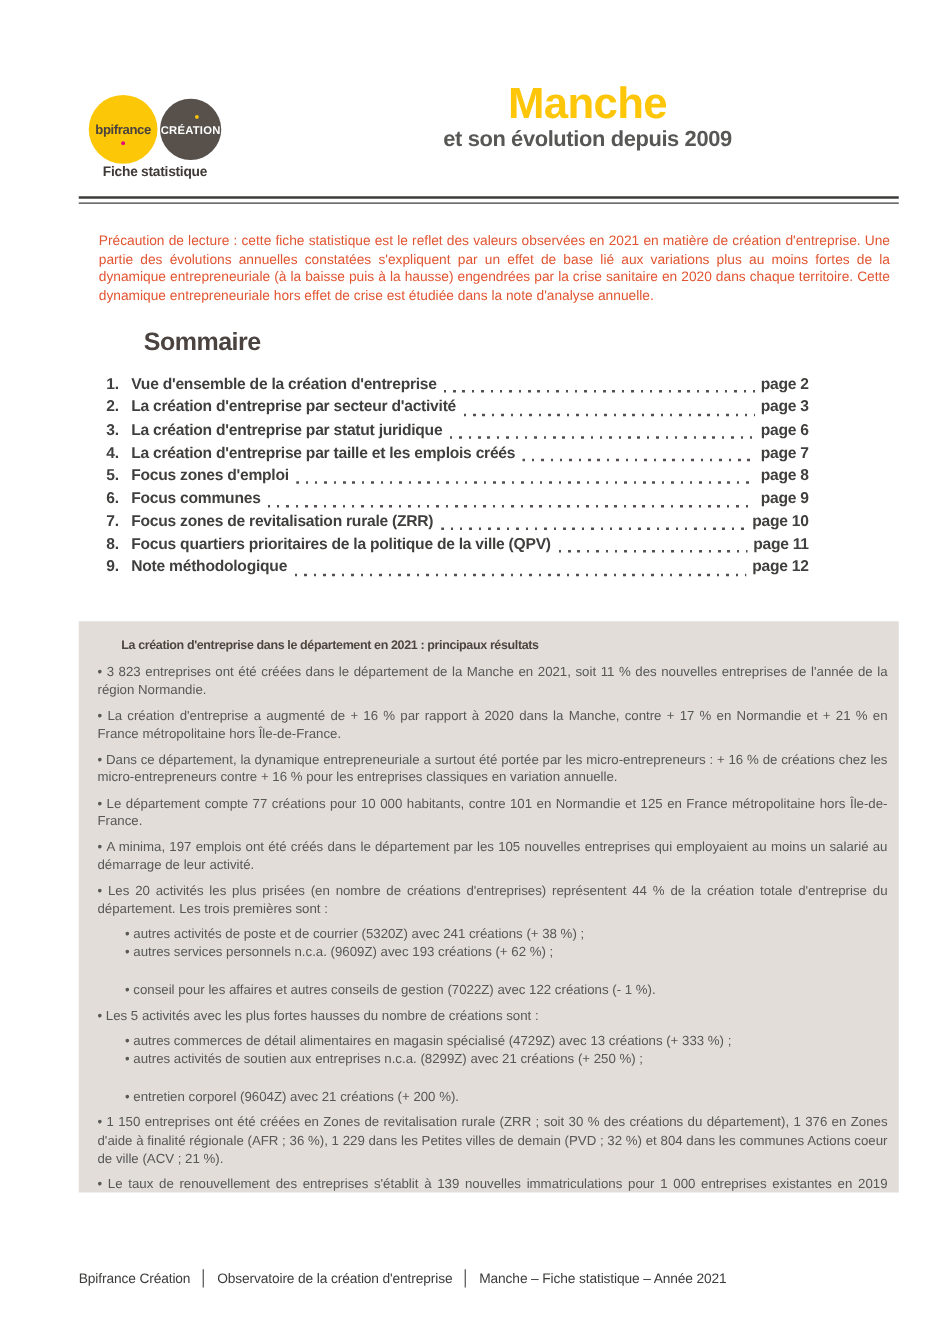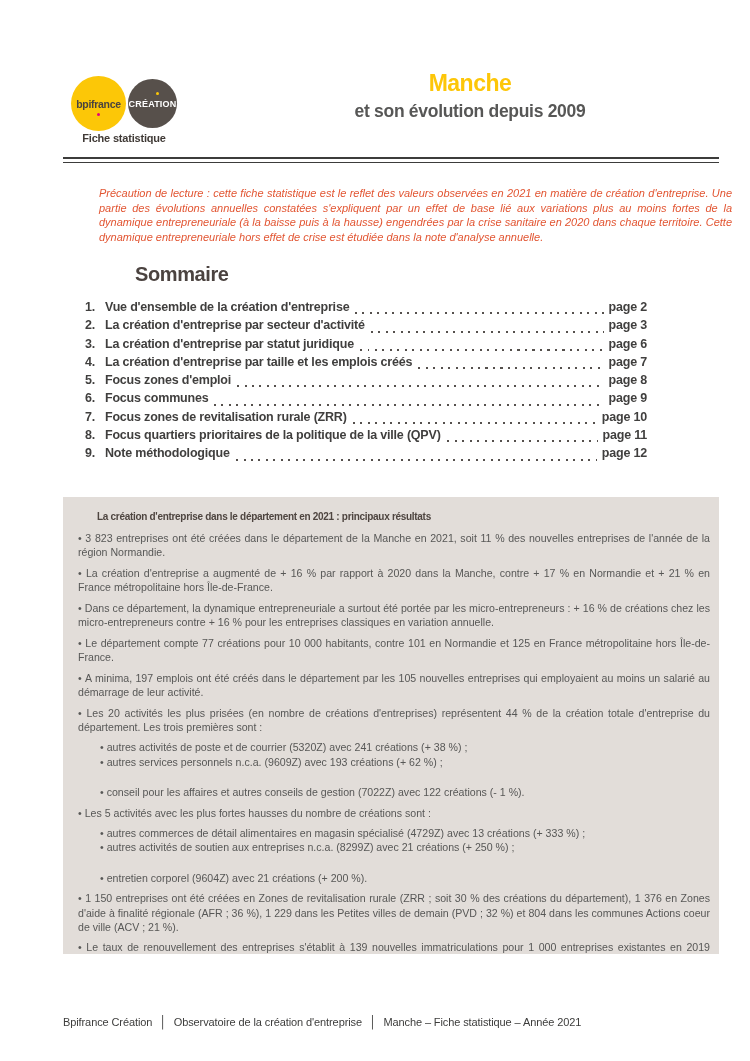--- a/index.html
+++ b/index.html
@@ -16,34 +16,34 @@
   .logo-bpifrance .txt{font-size:10.5px;font-weight:bold;color:#4a433f;letter-spacing:-0.3px;}
   .logo-creation{left:128px;top:79px;width:49px;height:49px;background:#57504b;}
   .logo-creation .txt{font-size:9px;font-weight:bold;color:#ffffff;letter-spacing:0.2px;}
   .logo-dot{position:absolute;width:3px;height:3px;border-radius:50%;}
   .logo-dot-pink{left:97px;top:113px;background:#e5007d;}
   .logo-dot-yellow{left:156px;top:92px;background:#fcc707;}
   .logo-caption{position:absolute;left:58px;top:132px;width:132px;text-align:center;
     font-size:11px;font-weight:bold;color:#403a36;letter-spacing:-0.2px;}
 
   .title-block{position:absolute;left:220px;top:66px;width:500px;text-align:center;}
-  .title-region{font-size:23px;font-weight:bold;color:#fdc608;letter-spacing:-0.5px;line-height:34px;}
+  .title-region{font-size:35px;font-weight:bold;color:#fdc608;letter-spacing:-0.5px;line-height:34px;}
   .title-sub{font-size:17.5px;font-weight:bold;color:#575756;letter-spacing:-0.3px;line-height:22px;}
 
   .header-rule{position:absolute;left:63px;top:157px;width:656px;height:3px;
     border-top:2px solid #3c3c3b;border-bottom:1px solid #3c3c3b;}
 
   
   .notice{position:absolute;left:79px;top:186px;width:633px;
-    font-size:11px;font-style:italic;color:#e25532;line-height:14.6px;
-    text-align:justify;margin-left:20px;}
+    font-size:11px;color:#e25532;line-height:14.6px;
+    text-align:justify;}
 
   
   .toc-title{position:absolute;left:115px;top:263px;
-    font-size:20px;font-weight:bold;color:#4b4340;letter-spacing:-0.4px;margin-left:20px;}
+    font-size:20px;font-weight:bold;color:#4b4340;letter-spacing:-0.4px;}
   .toc-list{position:absolute;left:85px;top:300px;width:562px;}
   .toc-row{display:flex;align-items:baseline;height:18.3px;
     font-size:12.5px;font-weight:bold;color:#403f3e;letter-spacing:-0.2px;cursor:pointer;}
   .toc-num{width:20px;flex:0 0 auto;}
   .toc-label{flex:0 0 auto;white-space:nowrap;}
   .toc-dots{flex:1 1 auto;height:2px;align-self:flex-end;margin:0 5px 4px 6px;
     background-image:repeating-linear-gradient(to right,#55504d 0 2px,transparent 2px 7.5px);}
   .toc-page{flex:0 0 auto;white-space:nowrap;}
 
   

